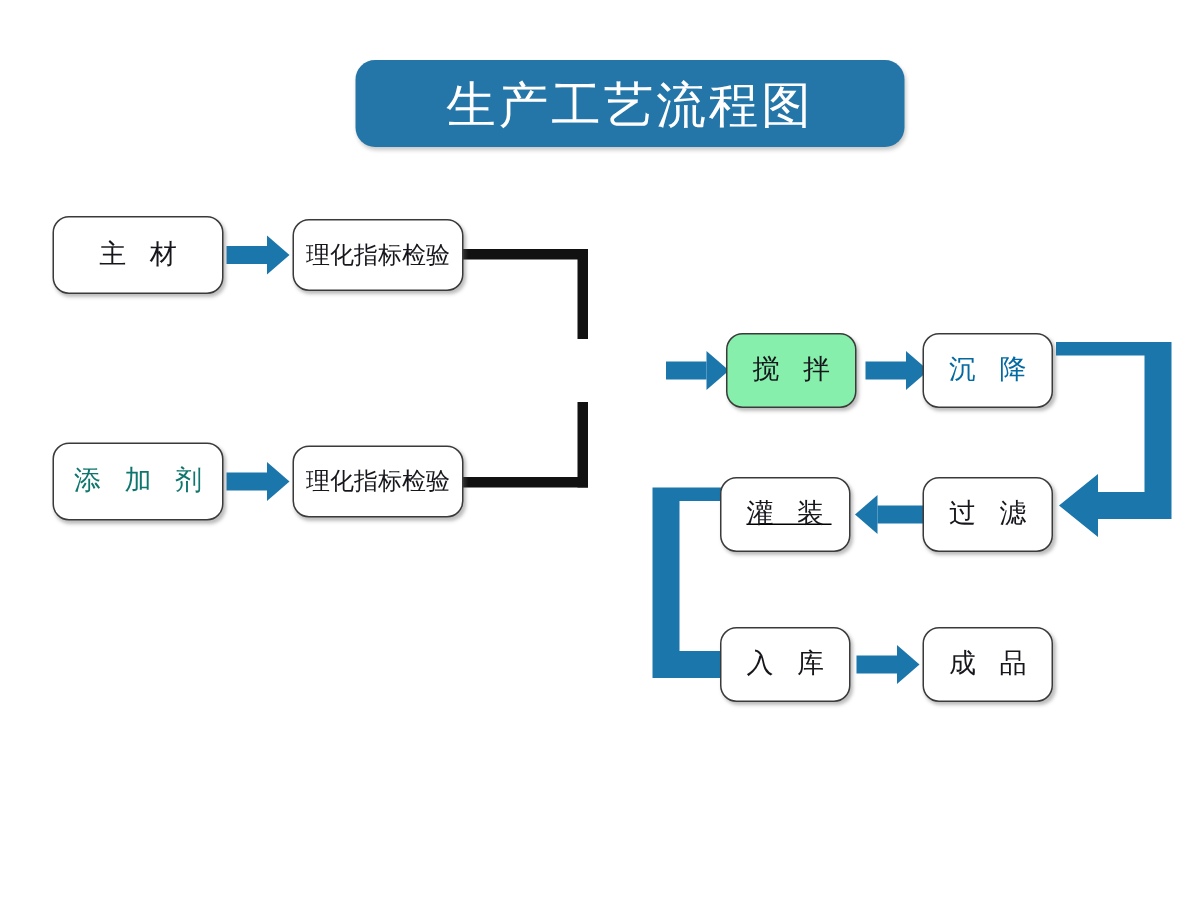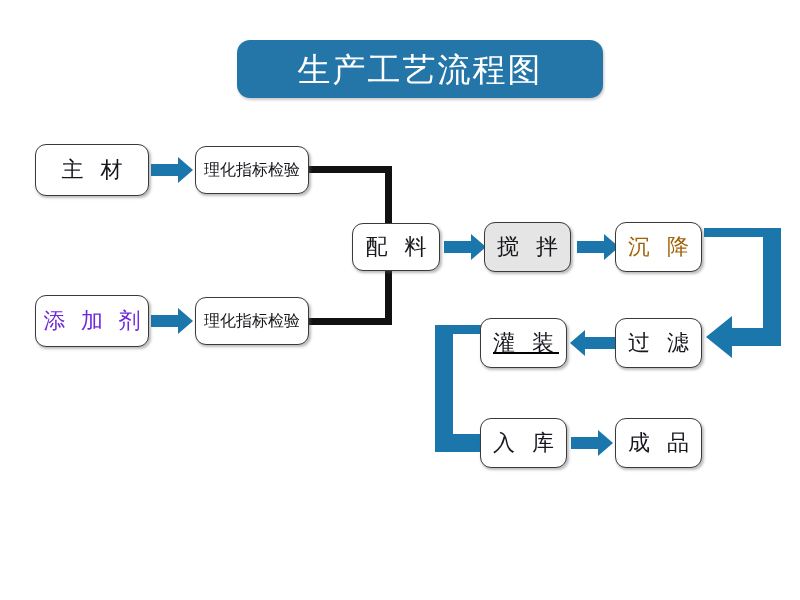--- a/index.html
+++ b/index.html
@@ -49,21 +49,21 @@
     border: 1.6px solid #3a3a3a;
     border-radius: 11px;
     box-sizing: border-box;
     display: flex;
     align-items: center;
     justify-content: center;
     box-shadow: 1.5px 2px 2.5px rgba(90,90,90,0.40);
   }
   .node .node-label {
     color: #16161c;
-    font-size: 22px;
+    font-size: 18px;
     line-height: 1;
     white-space: nowrap;
   }
   .node.wide .node-label {
     font-size: 16px;
     letter-spacing: 0px;
   }
   .node.spaced .node-label {
     letter-spacing: 5px;
     text-indent: 5px;
@@ -159,37 +159,34 @@
 
   <div class="node spaced" style="left: 35px; top: 144px; width: 114px; height: 52px; background: rgb(255, 255, 255); border-color: rgb(58, 58, 58);">
     <span class="node-label" style="color: rgb(22, 22, 28);">主 材</span>
   </div>
 
   <div class="node wide" style="left: 195px; top: 146px; width: 114px; height: 48px; background: rgb(255, 255, 255); border-color: rgb(58, 58, 58);">
     <span class="node-label" style="color: rgb(22, 22, 28);">理化指标检验</span>
   </div>
 
   <div class="node spaced" style="left: 35px; top: 295px; width: 114px; height: 52px; background: rgb(255, 255, 255); border-color: rgb(58, 58, 58);">
-    <span class="node-label" style="color: #6d28d9; font-family: Liberation Serif, serif;">添 加 剂</span>
+    <span class="node-label" style="color: #0f766e;">添 加 剂</span>
   </div>
 
   <div class="node wide" style="left: 195px; top: 297px; width: 114px; height: 48px; background: rgb(255, 255, 255); border-color: rgb(58, 58, 58);">
     <span class="node-label" style="color: rgb(22, 22, 28);">理化指标检验</span>
   </div>
 
-  <div class="node spaced" style="left: 352px; top: 223px; width: 88px; height: 48px; background: rgb(255, 255, 255); border-color: rgb(58, 58, 58);">
-    <span class="node-label" style="color: rgb(22, 22, 28);">配 料</span>
-  </div>
-
-  <div class="node spaced" style="left: 484px; top: 222px; width: 87px; height: 50px; background: #e5e5e5; border-color: rgb(58, 58, 58);">
+
+  <div class="node spaced" style="left: 484px; top: 222px; width: 87px; height: 50px; background: #86efac; border-color: rgb(58, 58, 58);">
     <span class="node-label" style="color: rgb(22, 22, 28);">搅 拌</span>
   </div>
 
   <div class="node spaced" style="left: 615px; top: 222px; width: 87px; height: 50px; background: rgb(255, 255, 255); border-color: rgb(58, 58, 58);">
-    <span class="node-label" style="color: #a16207;">沉 降</span>
+    <span class="node-label" style="color: #0369a1;">沉 降</span>
   </div>
 
   <div class="node spaced" style="left: 480px; top: 318px; width: 87px; height: 50px; background: rgb(255, 255, 255); border-color: rgb(58, 58, 58); text-decoration: underline;">
     <span class="node-label" style="color: rgb(22, 22, 28);">灌 装</span>
   </div>
 
   <div class="node spaced" style="left: 615px; top: 318px; width: 87px; height: 50px; background: rgb(255, 255, 255); border-color: rgb(58, 58, 58); justify-content: center;">
     <span class="node-label" style="color: rgb(22, 22, 28);">过 滤</span>
   </div>
 

